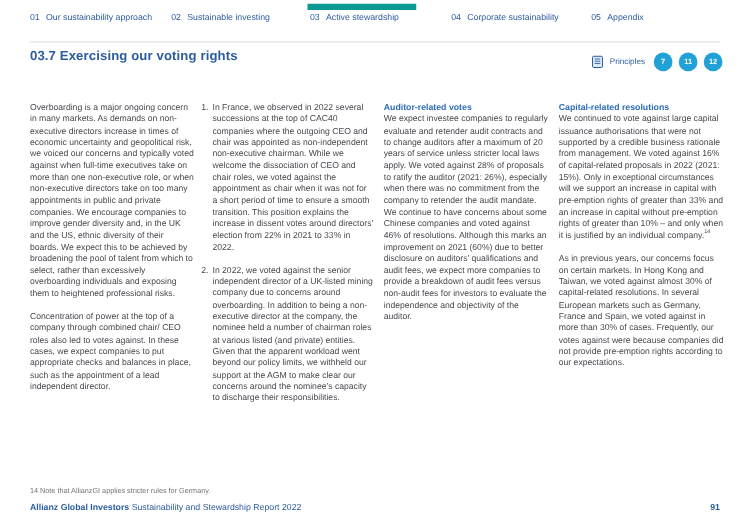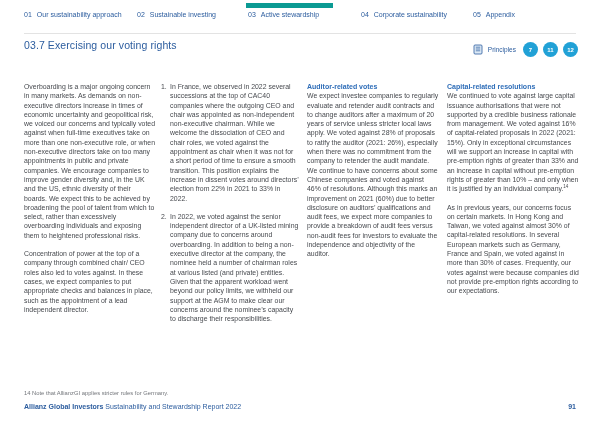--- a/index.html
+++ b/index.html
@@ -16,21 +16,21 @@
   .nav-item { position:absolute; top:11px; font-size:7px; color:#2b5c9e; white-space:nowrap; cursor:default; }
   .nav-item .num { margin-right:5px; }
   .nav-item-1 { left:24px; }
   .nav-item-2 { left:137px; }
   .nav-item-3 { left:248px; }
   .nav-item-4 { left:361px; }
   .nav-item-5 { left:473px; }
   .active-bar { position:absolute; top:3px; left:246px; width:87px; height:5px; background:#0b9a93; }
   .nav-rule { position:absolute; top:33px; left:24px; width:552px; height:1px; background:#e3e3e3; }
   
-  .page-title { position:absolute; top:39px; left:24px; font-size:10.5px; font-weight:400; color:#2b5c9e; letter-spacing:0.1px; }
+  .page-title { position:absolute; top:39px; left:24px; font-size:10.5px; font-weight:700; color:#2b5c9e; letter-spacing:0.1px; }
   .principles { position:absolute; top:42px; right:22px; display:flex; align-items:center; gap:5px; }
   .principles-label { font-size:6.5px; color:#2b5c9e; margin-right:2px; }
   .principle-circle {
     width:15px; height:15px; border-radius:50%;
     background:#21a1d6; color:#ffffff;
     font-size:6px; font-weight:bold;
     display:flex; align-items:center; justify-content:center;
   }
   .book-icon { display:inline-flex; align-items:center; }
   

